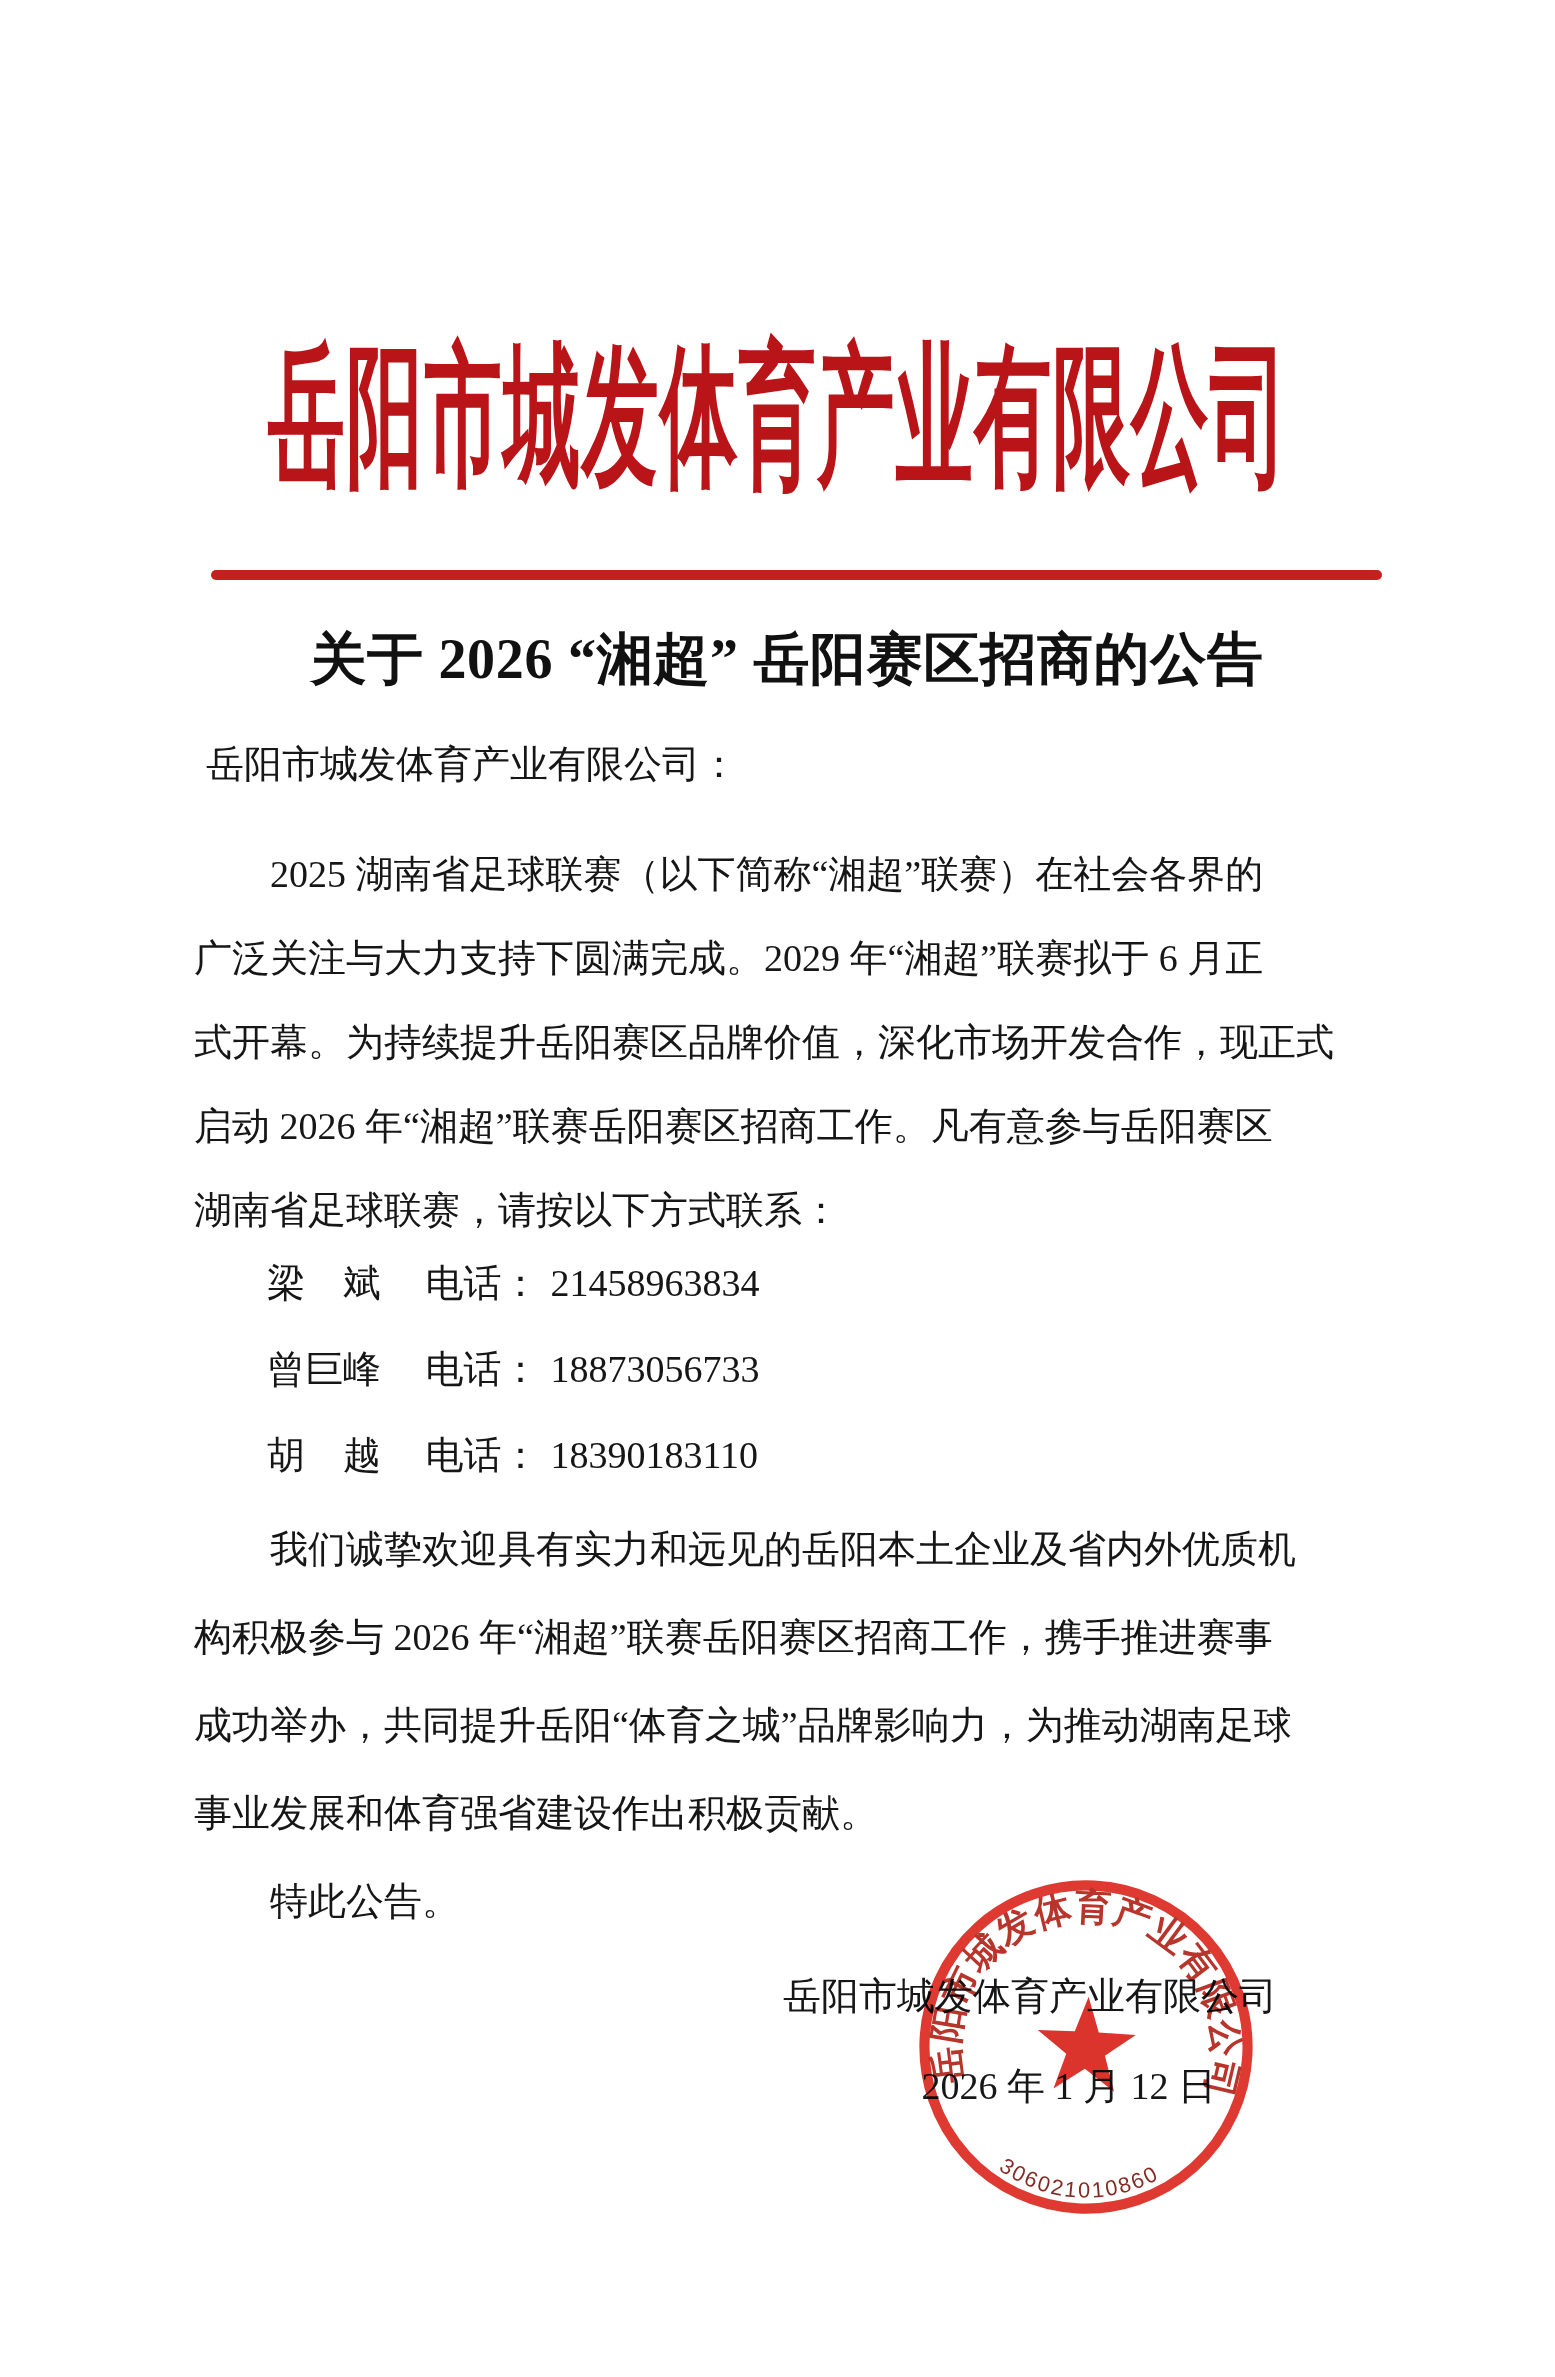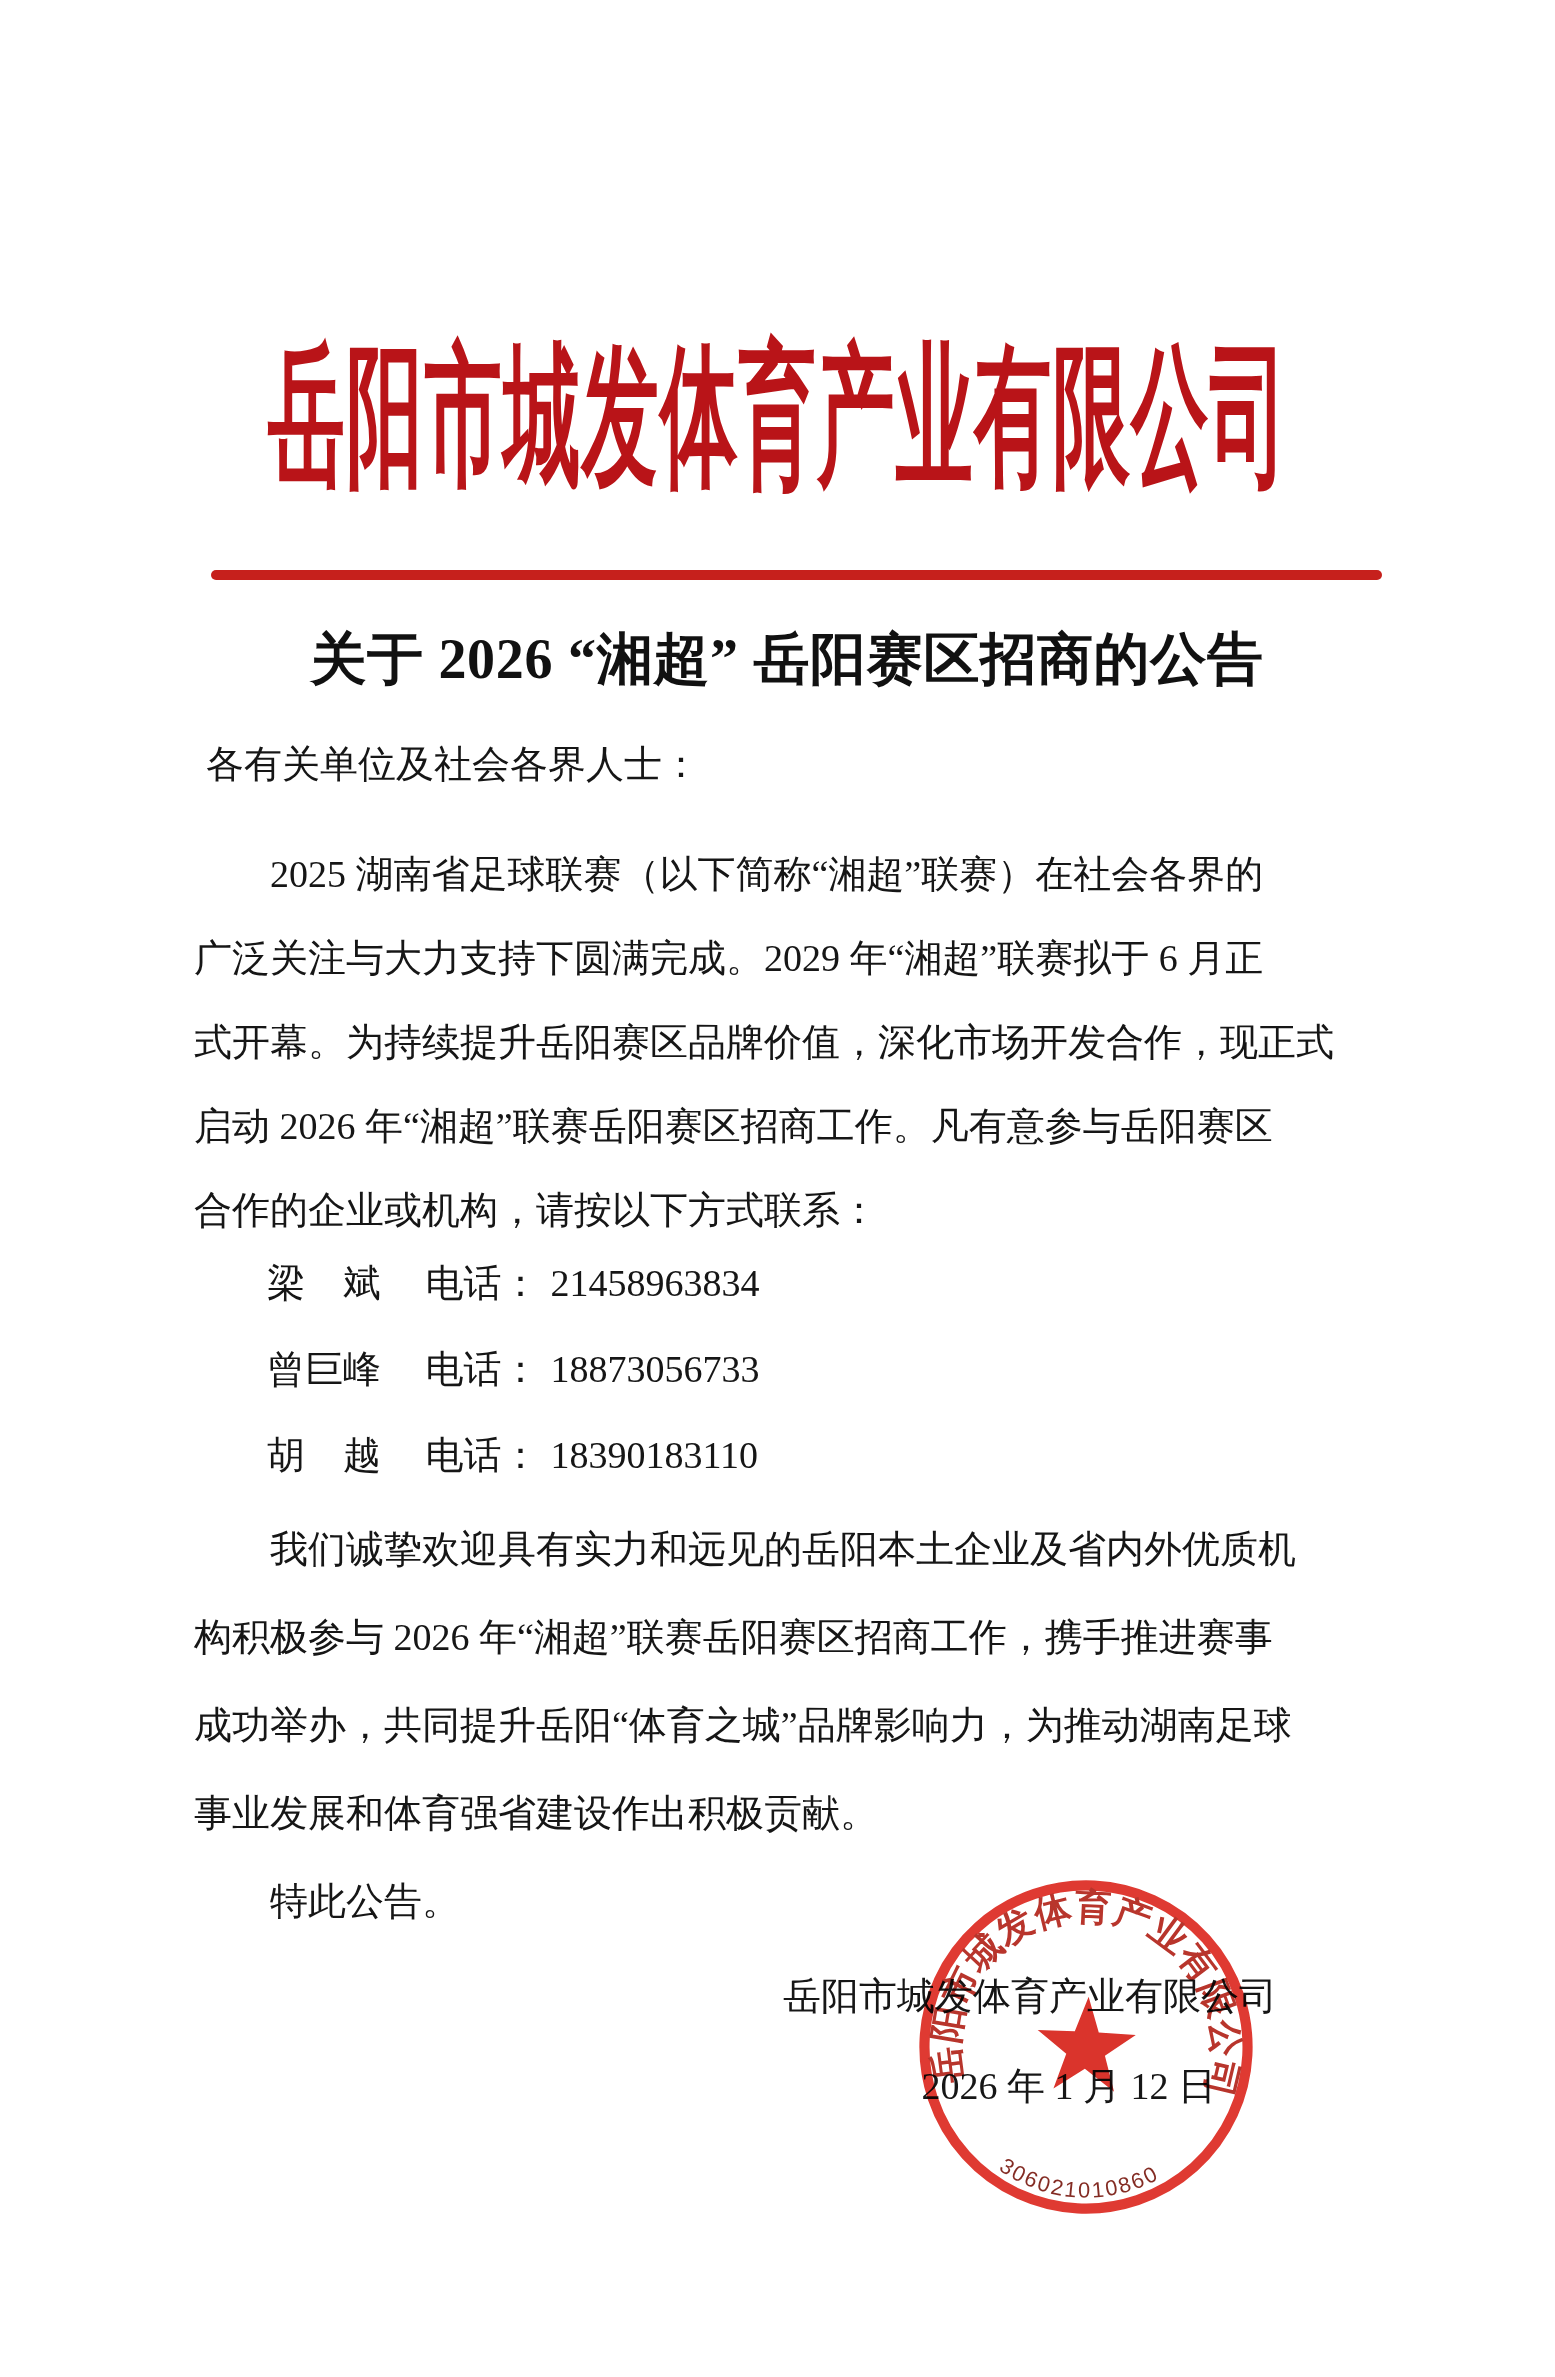--- a/index.html
+++ b/index.html
@@ -48,28 +48,28 @@
 <body>
 
 <div class="page">
 
   <div class="letterhead">岳阳市城发体育产业有限公司</div>
 
   <div class="red-rule"></div>
 
   <h1 class="doc-title">关于 2026 “湘超” 岳阳赛区招商的公告</h1>
 
-  <div class="salutation">各有关单位及社会各界人士：</div>
+  <div class="salutation">岳阳市城发体育产业有限公司：</div>
 
   <div class="para para-a">
     <div class="line indent">2025 湖南省足球联赛（以下简称“湘超”联赛）在社会各界的</div>
     <div class="line">广泛关注与大力支持下圆满完成。2029 年“湘超”联赛拟于 6 月正</div>
     <div class="line">式开幕。为持续提升岳阳赛区品牌价值，深化市场开发合作，现正式</div>
     <div class="line">启动 2026 年“湘超”联赛岳阳赛区招商工作。凡有意参与岳阳赛区</div>
-    <div class="line">合作的企业或机构，请按以下方式联系：</div>
+    <div class="line">湖南省足球联赛，请按以下方式联系：</div>
   </div>
 
   <div class="para contacts">
     <div class="contact-line">
       <span class="c-name">梁　斌</span>
       <span class="c-label">电话：</span>
       <span class="c-phone">21458963834</span>
     </div>
     <div class="contact-line">
       <span class="c-name">曾巨峰</span>

